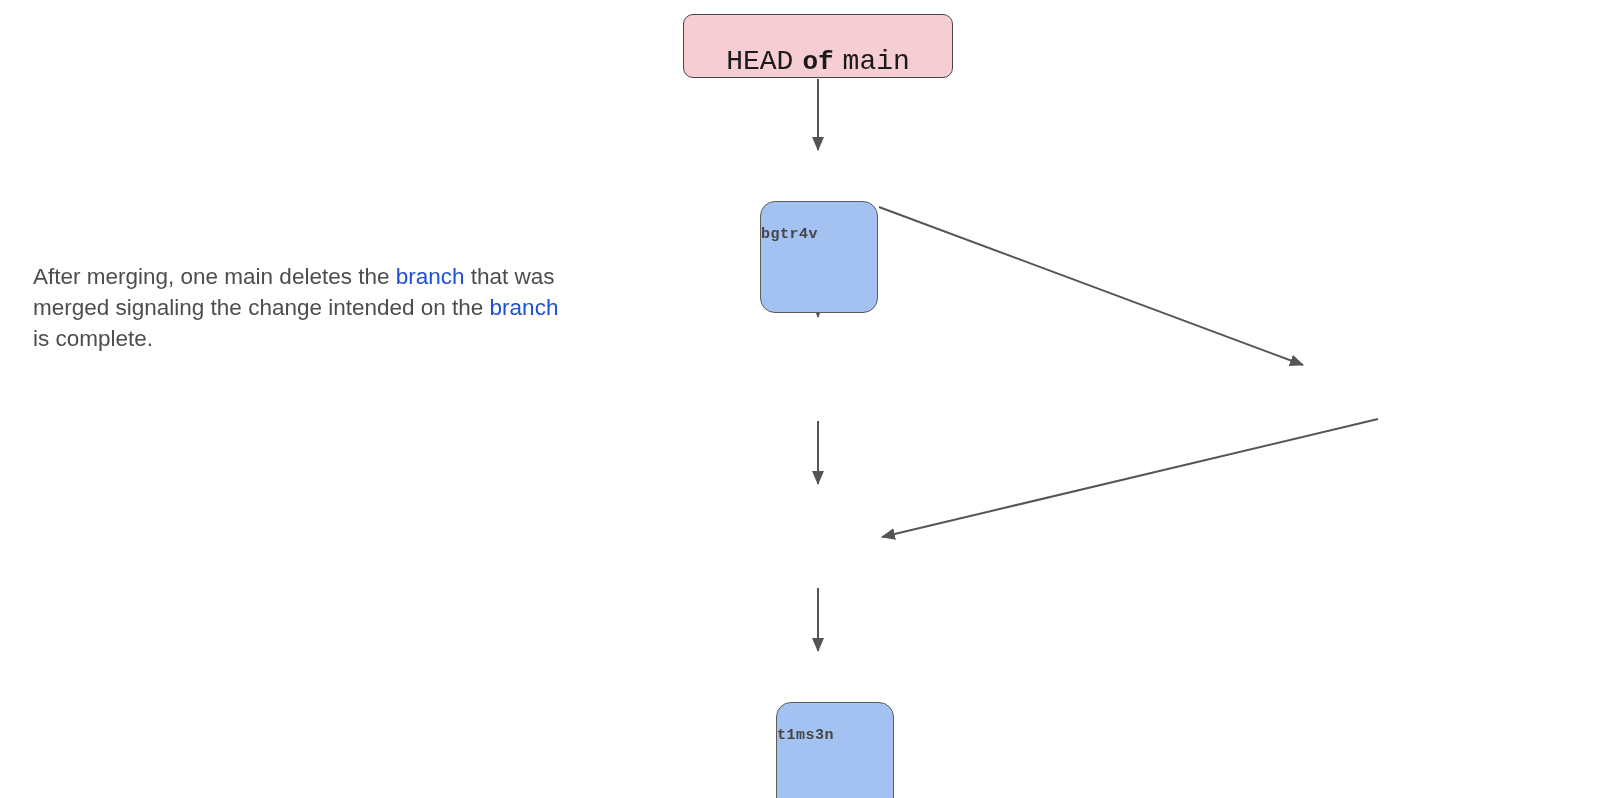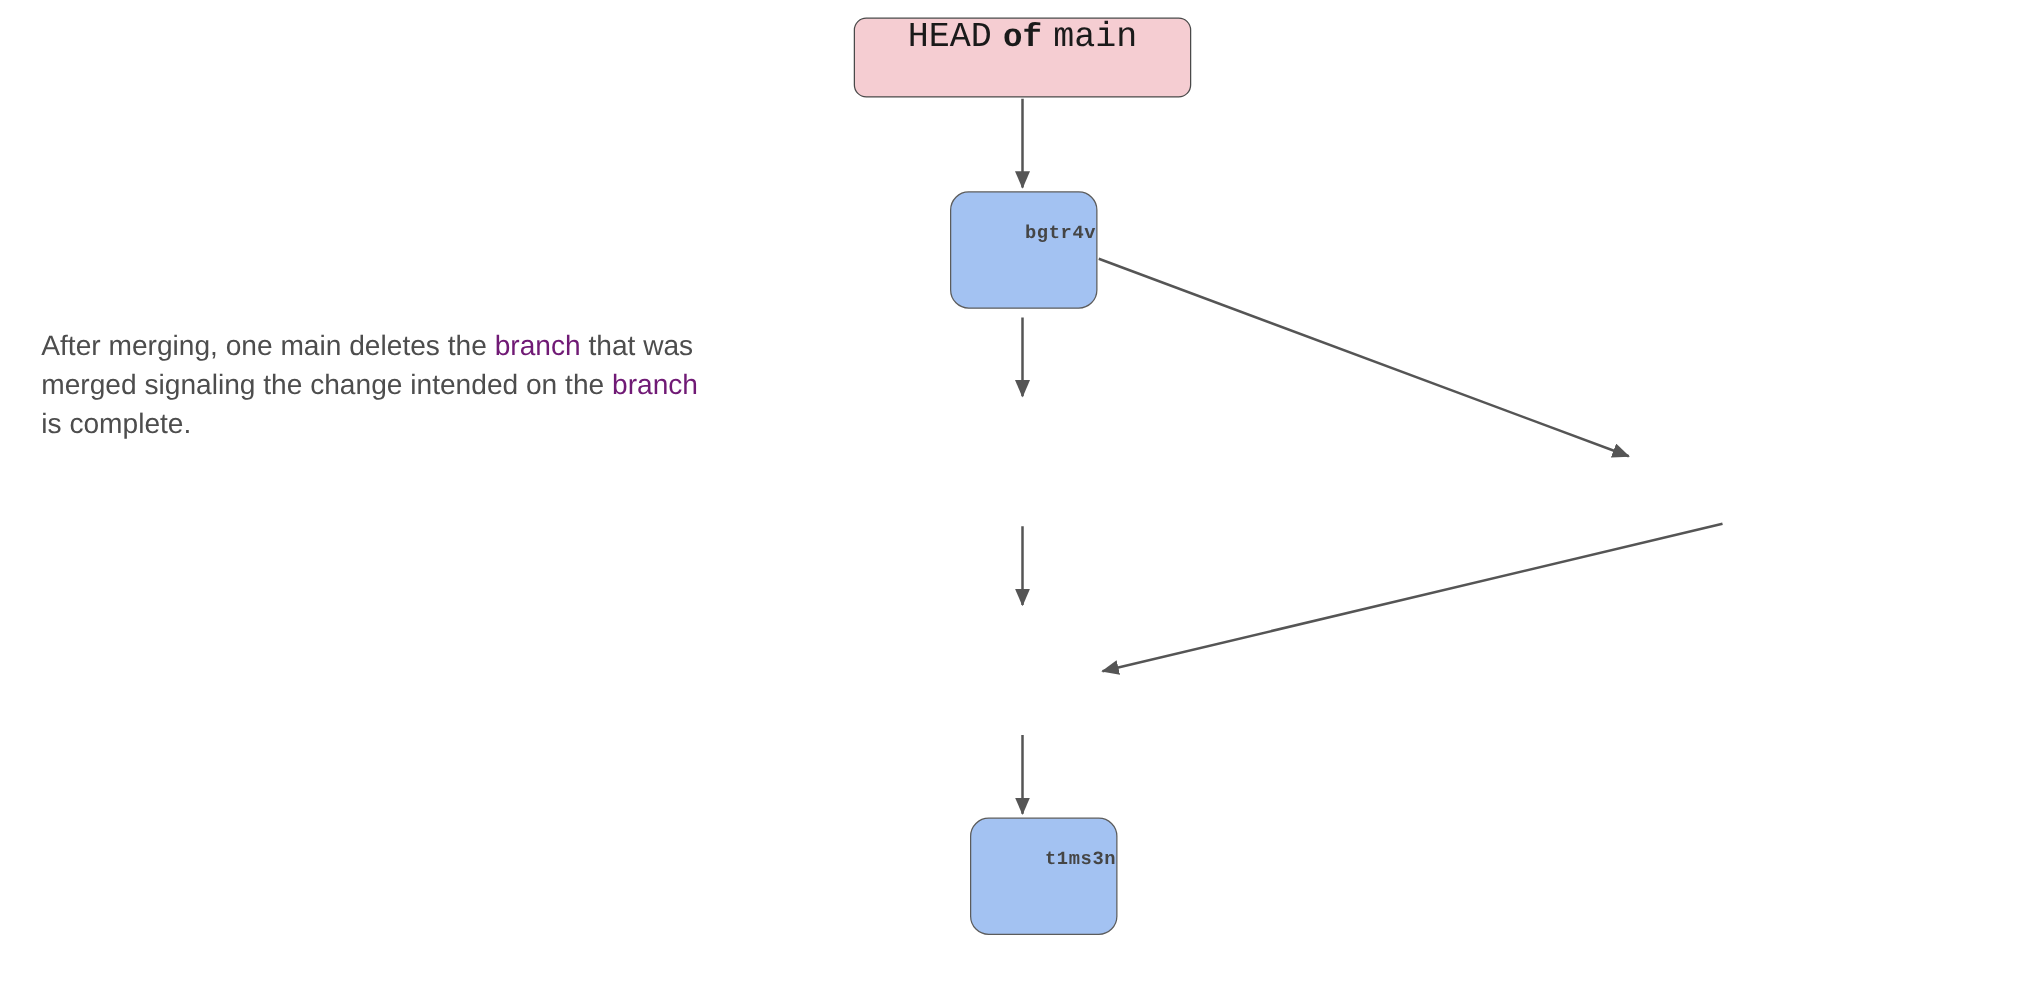--- a/index.html
+++ b/index.html
@@ -28,60 +28,61 @@
     position: absolute;
     left: 33px;
     top: 238px;
     width: 545px;
     font-size: 22.5px;
     line-height: 31px;
     color: #4d4d4d;
     z-index: 2;
   }
   .caption .red {
-    color: #701a75;
+    color: #1d4ed8;
   }
   .head-box {
     position: absolute;
     left: 683px;
     top: 14px;
     width: 270px;
     height: 64px;
     background: #f5cdd2;
     border: 1.5px solid #494949;
     border-radius: 10px;
     box-sizing: border-box;
     display: flex;
-    align-items: flex-start;
+    align-items: flex-end;
     justify-content: center;
     z-index: 3;
   }
   .head-box .mono {
     font-family: "Liberation Mono", "DejaVu Sans Mono", monospace;
     font-size: 28px;
     color: #1a1a1a;
   }
   .head-box .sans {
     font-family: Liberation Mono, monospace;
     font-size: 26px;
     font-weight: 600;
     color: #1a1a1a;
     margin: 0 9px;
   }
   .commit-node {
     position: absolute;
     width: 118px;
-    height: 94px;
+    height: 112px;
     background: #a3c2f2;
     border: 1.5px solid #5c5c5c;
     border-radius: 15px;
     box-sizing: border-box;
     z-index: 3;
     display: flex;
-    justify-content: flex-end;
+    justify-content: flex-start;
+    margin-top: 48px;
   }
   .commit-node .label {
     margin-top: 24px;
     font-family: "Liberation Mono", "DejaVu Sans Mono", monospace;
     font-weight: bold;
     font-size: 15px;
     letter-spacing: 0.5px;
     color: #454545;
   }
   #node-bgtr4v { left: 760px; top: 153px; }

